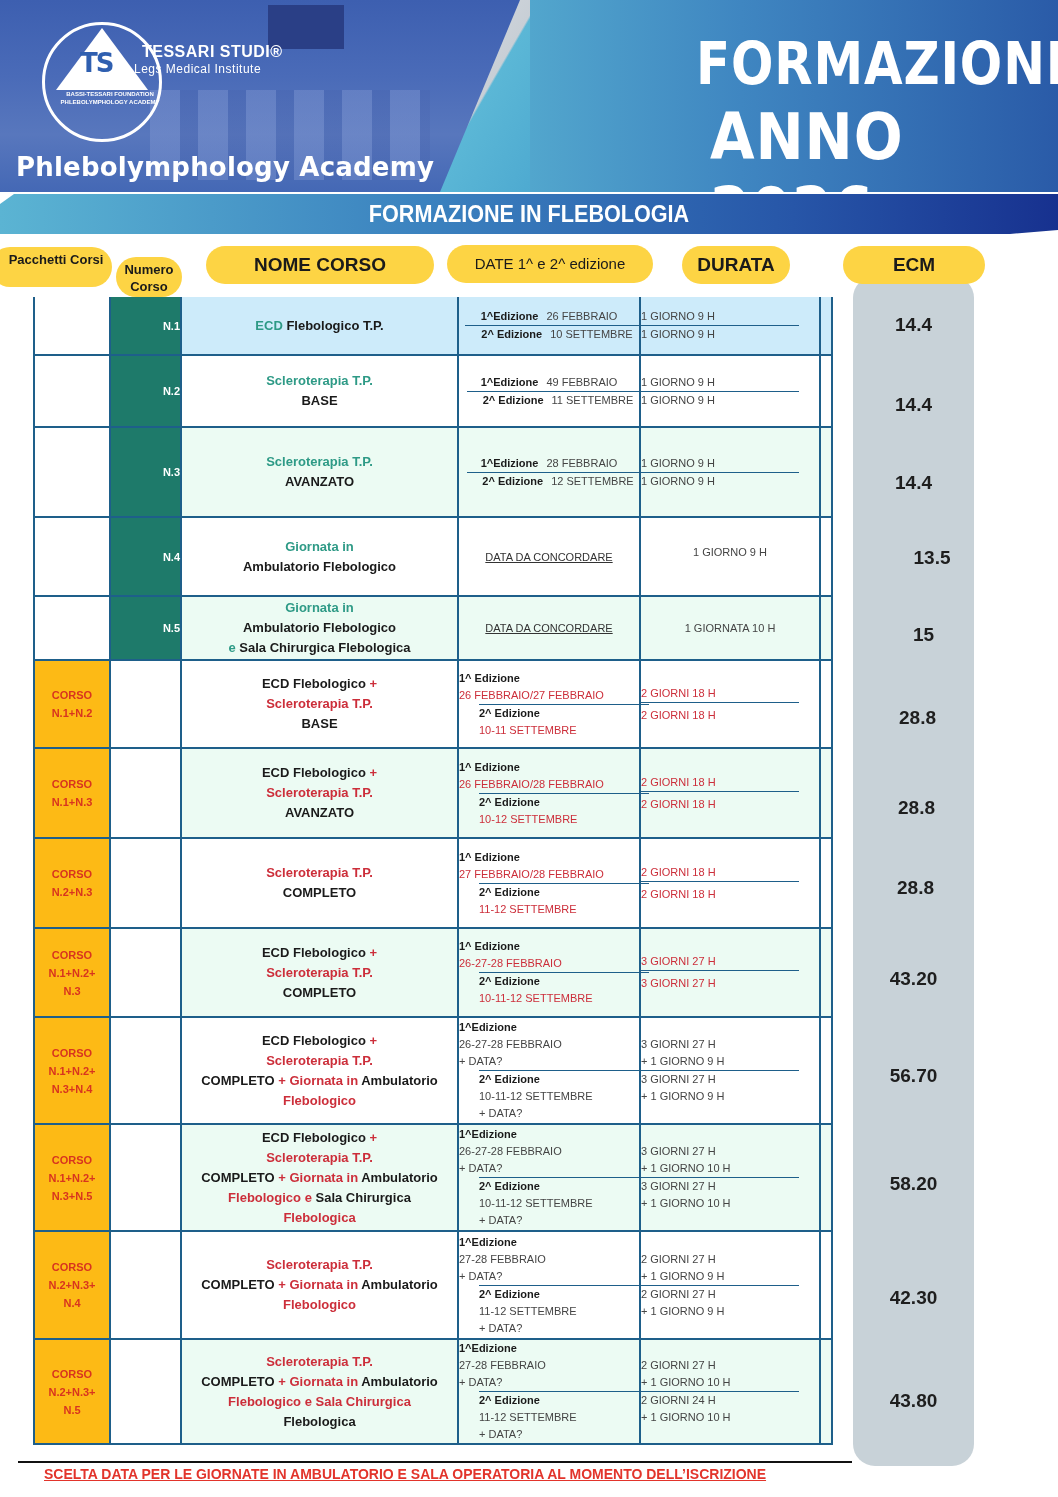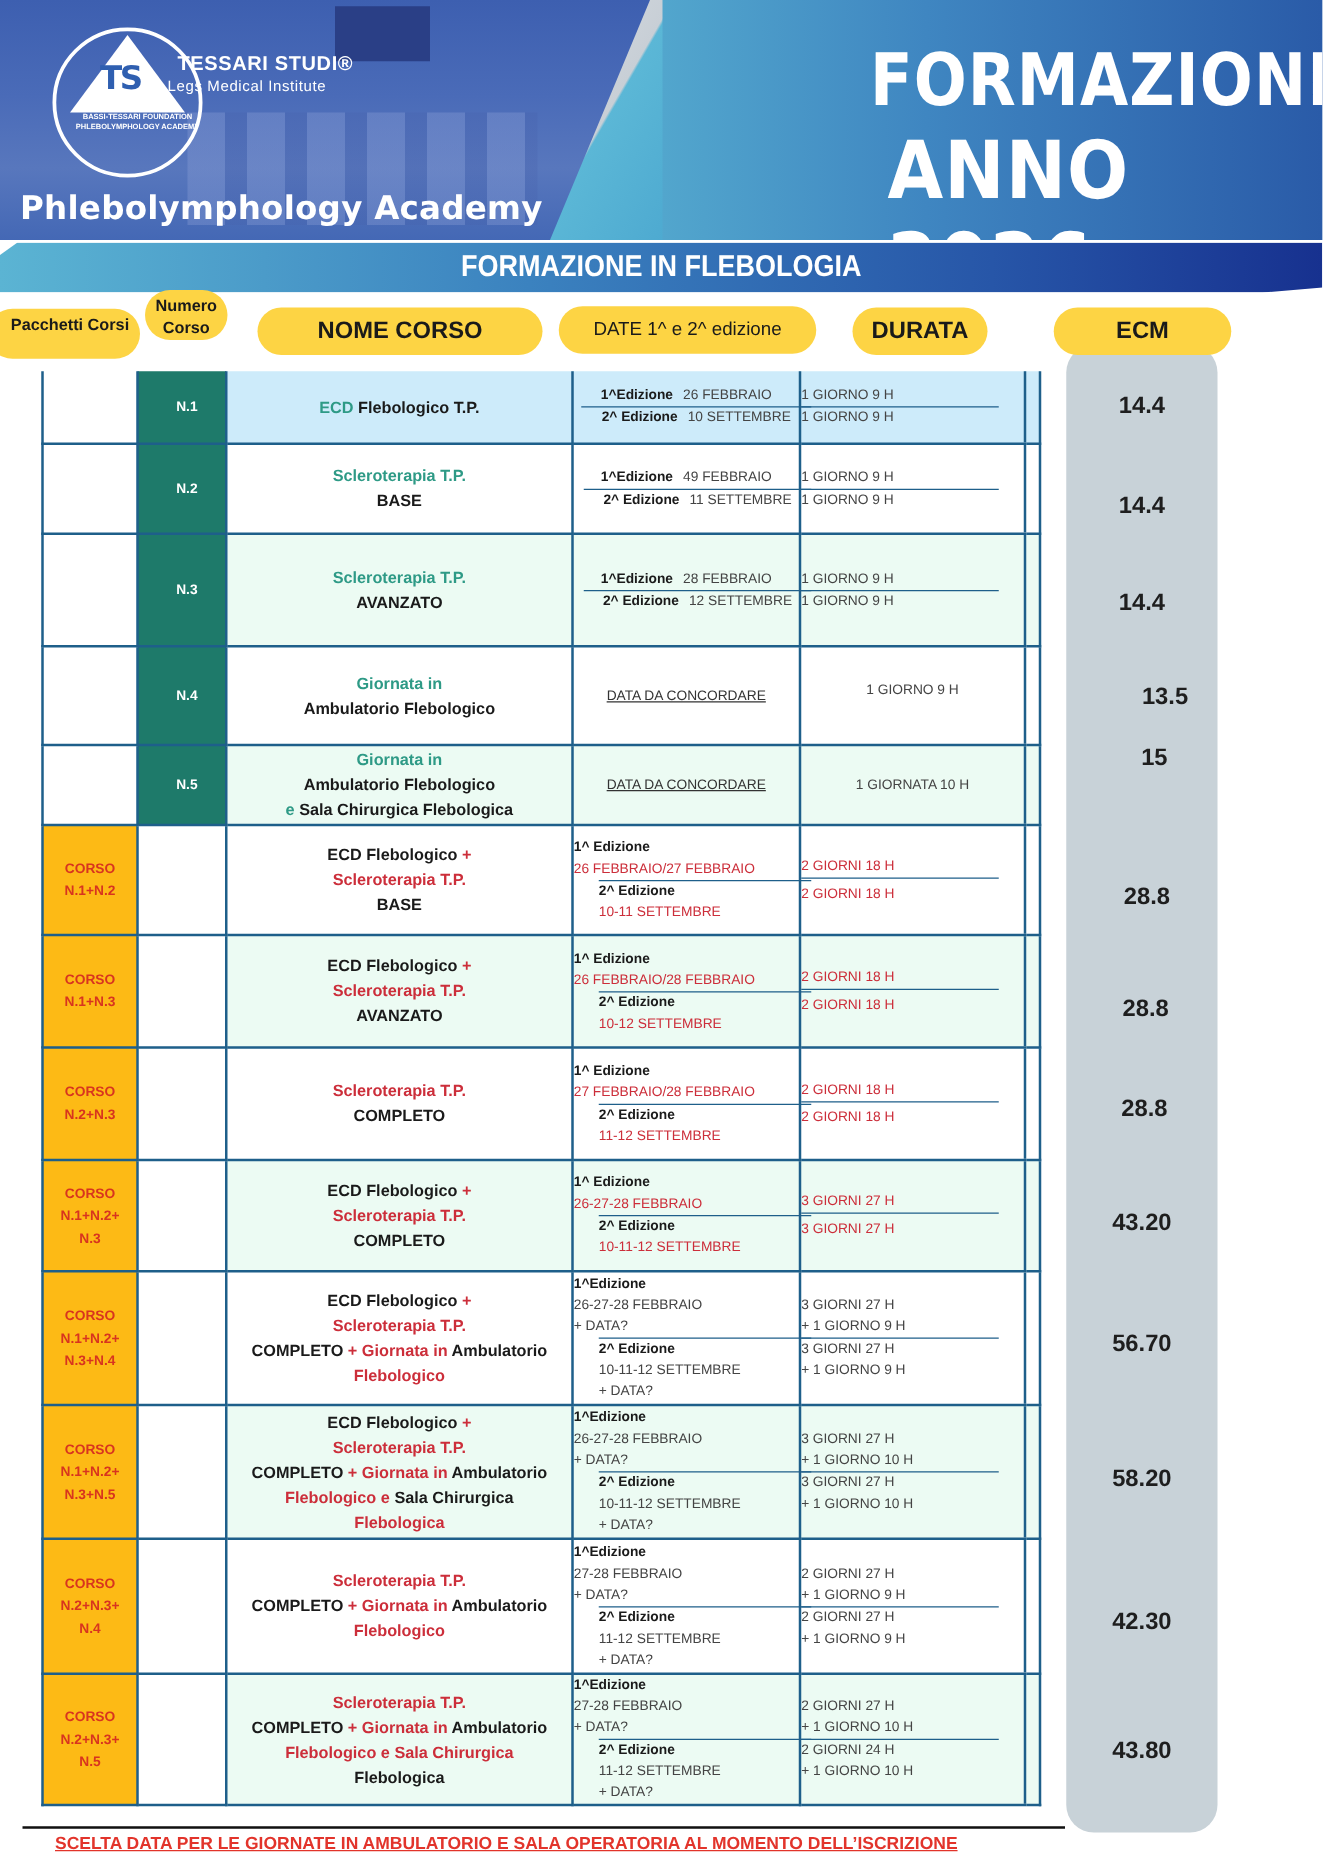--- a/index.html
+++ b/index.html
@@ -44,21 +44,21 @@
   .pill { position: absolute; background: #fdd444; border-radius: 22px; color: #1a1a1a; text-align: center; font-weight: bold; }
   .pill.small { font-size: 13px; line-height: 17px; padding-top: 4px; }
 
   
   .tbl { position: absolute; left: 33px; top: 297px; width: 798px; border-collapse: collapse; table-layout: fixed; }
   .tbl td { border: 2px solid #1e5f8a; vertical-align: middle; text-align: center; padding: 0; }
   .tbl tr.first td { border-top: none; }
   .c-pack { width: 76px; background: #fff; }
   .c-pack.orange { background: #fdba15; color: #d8341f; font-weight: bold; font-size: 11px; line-height: 18px; }
   .c-num { width: 71px; background: #fff; }
-  .c-num.teal { background: #1e7a6a; color: #fff; font-weight: bold; font-size: 11px; text-align: center; padding-left: 8px; }
+  .c-num.teal { background: #1e7a6a; color: #fff; font-weight: bold; font-size: 11px; text-align: right; padding-left: 8px; }
   .c-name { width: 277px; font-size: 13px; font-weight: bold; line-height: 20px; color: #1a1a1a; }
   .c-date { width: 182px; font-size: 11px; color: #444; }
   .c-dur { width: 180px; font-size: 11px; color: #444; border-right: none !important; }
   .c-end { width: 12px; border-left: 2px solid #1e5f8a; }
   .bg-blue { background: #cdebfa; }
   .bg-green { background: #ecfbf3; }
   .bg-white { background: #fff; }
   .teal-t { color: #2e9a86; }
   .red-t { color: #cc2e3a; }
   .ed-block { position: relative; height: 100%; display: flex; flex-direction: column; }
@@ -102,21 +102,21 @@
 
   <div class="title1">FORMAZIONE</div>
   <div class="title2">ANNO 2026</div>
 </div>
 
 <div class="subband">
   <span>FORMAZIONE IN FLEBOLOGIA</span>
 </div>
 
 <div class="pill small" style="left:-10px; top:247px; width:122px; height:40px; padding-left:10px;">Pacchetti Corsi</div>
-<div class="pill small" style="left:116px; top:232px; width:66px; height:40px;">Numero Corso</div>
+<div class="pill small" style="left:116px; top:257px; width:66px; height:40px;">Numero Corso</div>
 <div class="pill" style="left:206px; top:246px; width:228px; height:38px; line-height:38px; font-size:19px;">NOME CORSO</div>
 <div class="pill" style="left:447px; top:245px; width:206px; height:38px; line-height:38px; font-size:15px; font-weight:normal;">DATE 1^ e 2^ edizione</div>
 <div class="pill" style="left:682px; top:246px; width:108px; height:38px; line-height:38px; font-size:19px;">DURATA</div>
 
 <div class="ecm-bg"></div>
 <div class="pill" style="left:843px; top:246px; width:142px; height:38px; line-height:38px; font-size:19px;">ECM</div>
 
 <table class="tbl">
 
   <tbody>
@@ -527,21 +527,21 @@
     </td>
     <td class="c-end bg-green"></td>
   </tr>
 </tbody>
   </table>
 
 <div class="ecm-val" style="top:314px;">14.4</div>
 <div class="ecm-val" style="top:394px;">14.4</div>
 <div class="ecm-val" style="top:472px;">14.4</div>
 <div class="ecm-val" style="top:547px;padding-left:37px;">13.5</div>
-<div class="ecm-val" style="top:596px;padding-left:20px;">15</div>
+<div class="ecm-val" style="top:624px;padding-left:20px;">15</div>
 <div class="ecm-val" style="top:707px; left:857px;">28.8</div>
 <div class="ecm-val" style="top:797px; left:856px;">28.8</div>
 <div class="ecm-val" style="top:877px; left:855px;">28.8</div>
 <div class="ecm-val" style="top:968px;">43.20</div>
 <div class="ecm-val" style="top:1065px;">56.70</div>
 <div class="ecm-val" style="top:1173px;">58.20</div>
 <div class="ecm-val" style="top:1287px;">42.30</div>
 <div class="ecm-val" style="top:1390px;">43.80</div>
 
 <div class="footer-line"></div>

